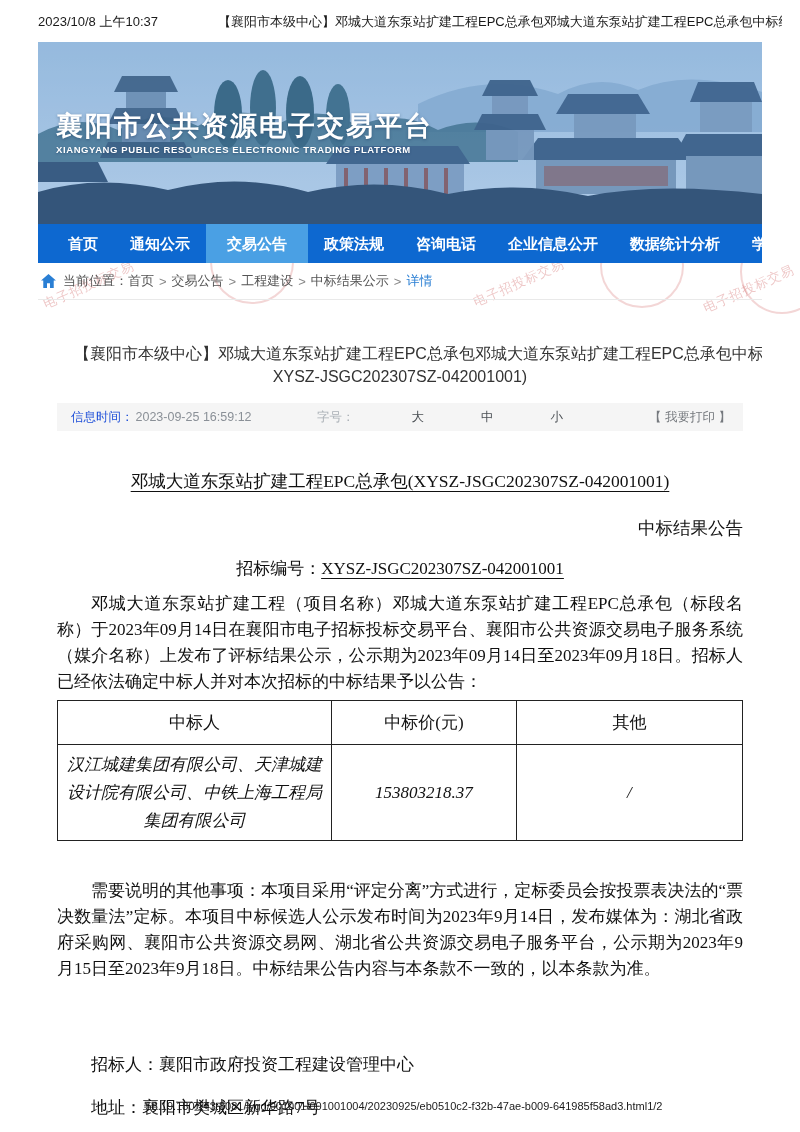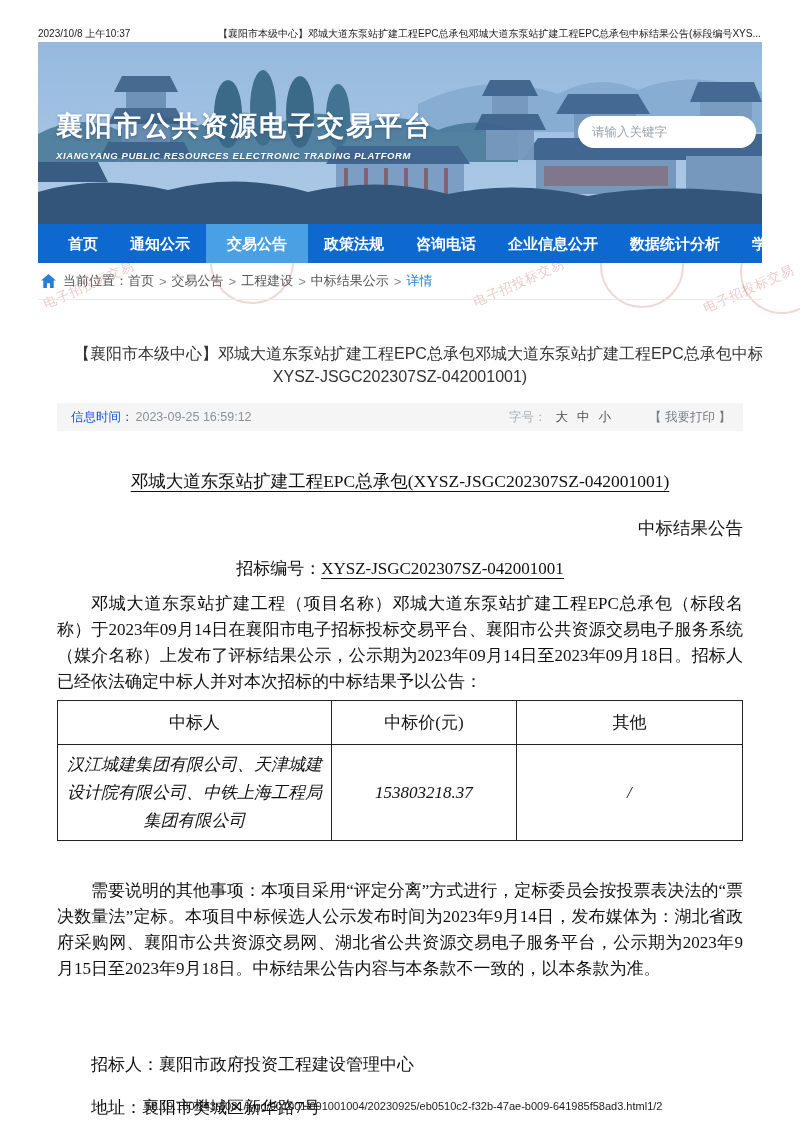--- a/index.html
+++ b/index.html
@@ -1,31 +1,31 @@
 <!DOCTYPE html>
 <html><head>
 <meta charset="utf-8">
 <style>
   * { margin:0; padding:0; box-sizing:border-box; }
   html,body { background:#ffffff; }
   body { font-family:"Liberation Sans","DejaVu Sans",sans-serif; color:#333; }
   .page { position:relative; width:800px; height:1132px; margin:0 auto; background:#fff; overflow:hidden; }
 
   
-  .print-header { position:absolute; top:27px; left:38px; right:18px; display:flex; font-size:10px; color:#1a1a1a; white-space:nowrap;gap:36px; }
+  .print-header { position:absolute; top:13px; left:38px; right:18px; display:flex; font-size:13px; color:#1a1a1a; white-space:nowrap;gap:36px; }
   .ph-date { flex:0 0 142px; }
   .ph-title { flex:1; overflow:hidden; padding-left:2px; }
   .print-footer { position:absolute; top:1100px; left:38px; right:30px; display:flex; justify-content:center; font-size:11px; color:#1a1a1a; }
 
   
   .banner { position:absolute; top:42px; left:38px; width:724px; height:182px; overflow:hidden; }
   .banner svg { position:absolute; top:0; left:0; }
   .banner-text { position:absolute; left:18px; top:66px; z-index:2; color:#fff; }
   .site-title { font-size:27px; font-weight:bold; letter-spacing:2px; text-shadow:0 1px 3px rgba(30,60,100,.5); }
-  .site-subtitle { font-size:9.5px; font-weight:bold; letter-spacing:.6px; margin-top:6px; text-shadow:0 1px 2px rgba(30,60,100,.5);font-style:italic; }
+  .site-subtitle { font-size:9.5px; font-weight:bold; letter-spacing:.6px; text-shadow:0 1px 2px rgba(30,60,100,.5); }
   .search-box { position:absolute; right:6px; top:74px; z-index:2; width:178px; height:32px; background:#fff; border-radius:16px; display:flex; align-items:center; padding:0 14px; }
   .search-box input { border:none; outline:none; width:100%; font-size:12.5px; color:#333; background:transparent; font-family:inherit; }
   .search-box input::placeholder { color:#9aa4ab; }
 
   
   .nav { position:absolute; top:224px; left:38px; width:724px; height:39px; background:#0d68d0; display:flex; align-items:stretch; z-index:3; padding-left:14px; }
   .nav-item { color:#fff; font-size:15px; font-weight:bold; line-height:39px; padding:0 16px; cursor:pointer; white-space:nowrap; }
   .nav-item.active { background:#4aa0e4; padding:0 21px; }
 
   
@@ -42,21 +42,21 @@
 
   
   .content { position:absolute; top:300px; left:38px; width:724px; z-index:2; }
   .article-title { margin-top:42px; font-size:16px; font-weight:500; color:#333; line-height:23px; text-align:center; }
   .article-title .t1 { white-space:nowrap; overflow:hidden; text-align:left; padding-left:36px; }
   .article-title .t2 { text-align:center; }
 
   .info-bar { margin:15px 19px 0 19px; height:28px; background:#f5f5f5; display:flex; align-items:center; font-size:12.5px; padding:0 12px 0 14px; }
   .info-time-label { color:#1d4ed8; }
   .info-time-value { color:#8a9097; margin-left:2px; }
-  .info-right { margin-left:auto; display:flex; align-items:center; }
+  .info-right { margin-left:auto; display:flex; align-items:center;gap:48px; }
   .font-size-label { color:#aab0b6; }
   .fs-opt { color:#4a4f54; margin-left:9px; cursor:pointer; }
   .print-btn { color:#75797e; margin-left:38px; cursor:pointer; }
 
   .doc { font-family:"Liberation Serif","DejaVu Serif",serif; color:#111; font-size:17px; line-height:26px; padding:0 19px; }
   .doc-h1 { margin-top:37px; text-align:center; font-size:17.5px; text-decoration:underline; text-underline-offset:4px; }
   .doc-h2 { margin-top:21px; text-align:right; font-size:17.5px; }
   .doc-bidno { margin-top:15px; text-align:center; }
   .doc-bidno .no { text-decoration:underline; text-underline-offset:4px; }
   .doc-para { margin-top:9px; text-align:justify; text-indent:2em; }
@@ -141,23 +141,20 @@
 
       <path d="M0,150 Q60,132 130,148 Q200,130 270,150 Q340,134 410,152 Q480,138 550,154 Q620,140 724,152 L724,182 L0,182 Z" fill="#33495c"></path>
       <path d="M0,120 L60,120 L70,140 L0,140 Z" fill="#3a5368"></path>
 
       <rect width="724" height="182" fill="#3a78c8" opacity=".28"></rect>
     </svg>
     <div class="banner-text">
       <div class="site-title">襄阳市公共资源电子交易平台</div>
       <div class="site-subtitle">XIANGYANG PUBLIC RESOURCES ELECTRONIC TRADING PLATFORM</div>
     </div>
-    <div class="search-box">
-      <input type="text" placeholder="请输入关键字" style="">
-    </div>
   </div>
 
   <div class="nav">
     <div class="nav-item">首页</div>
     <div class="nav-item">通知公示</div>
     <div class="nav-item active">交易公告</div>
     <div class="nav-item">政策法规</div>
     <div class="nav-item">咨询电话</div>
     <div class="nav-item">企业信息公开</div>
     <div class="nav-item">数据统计分析</div>

